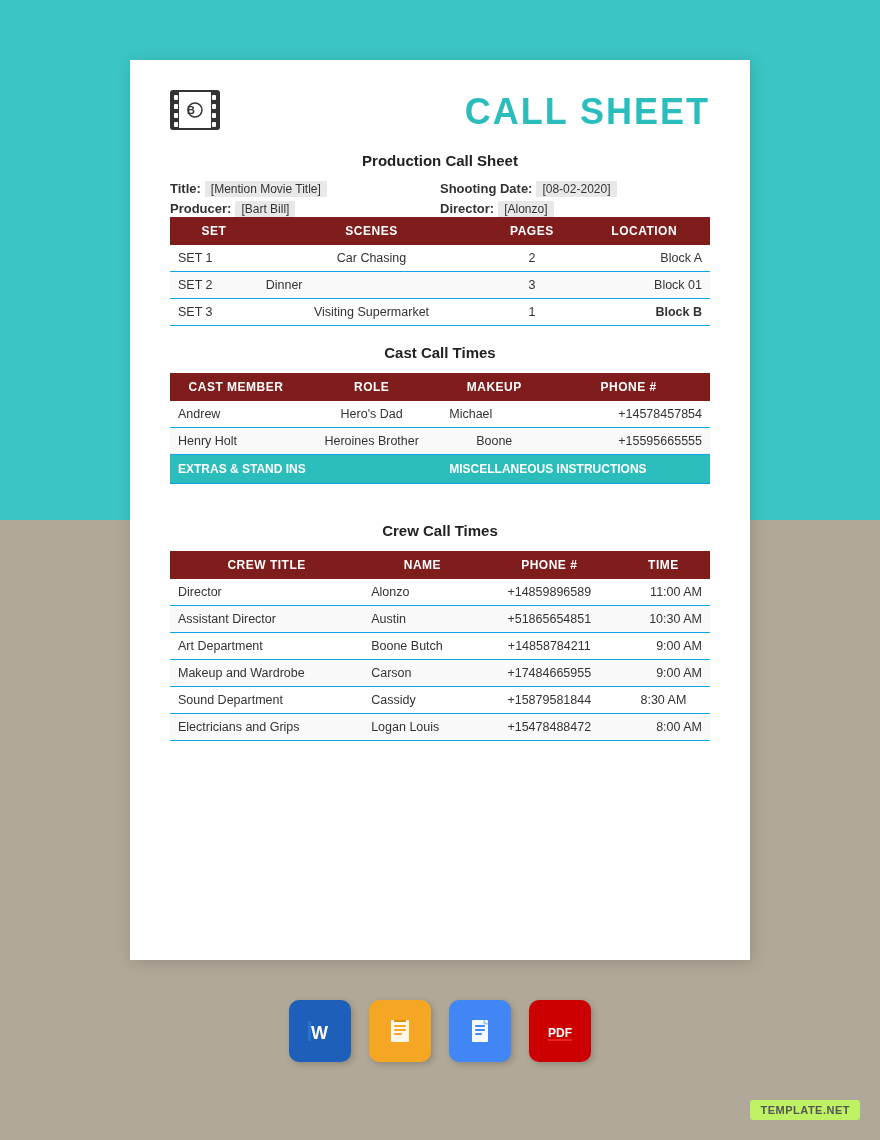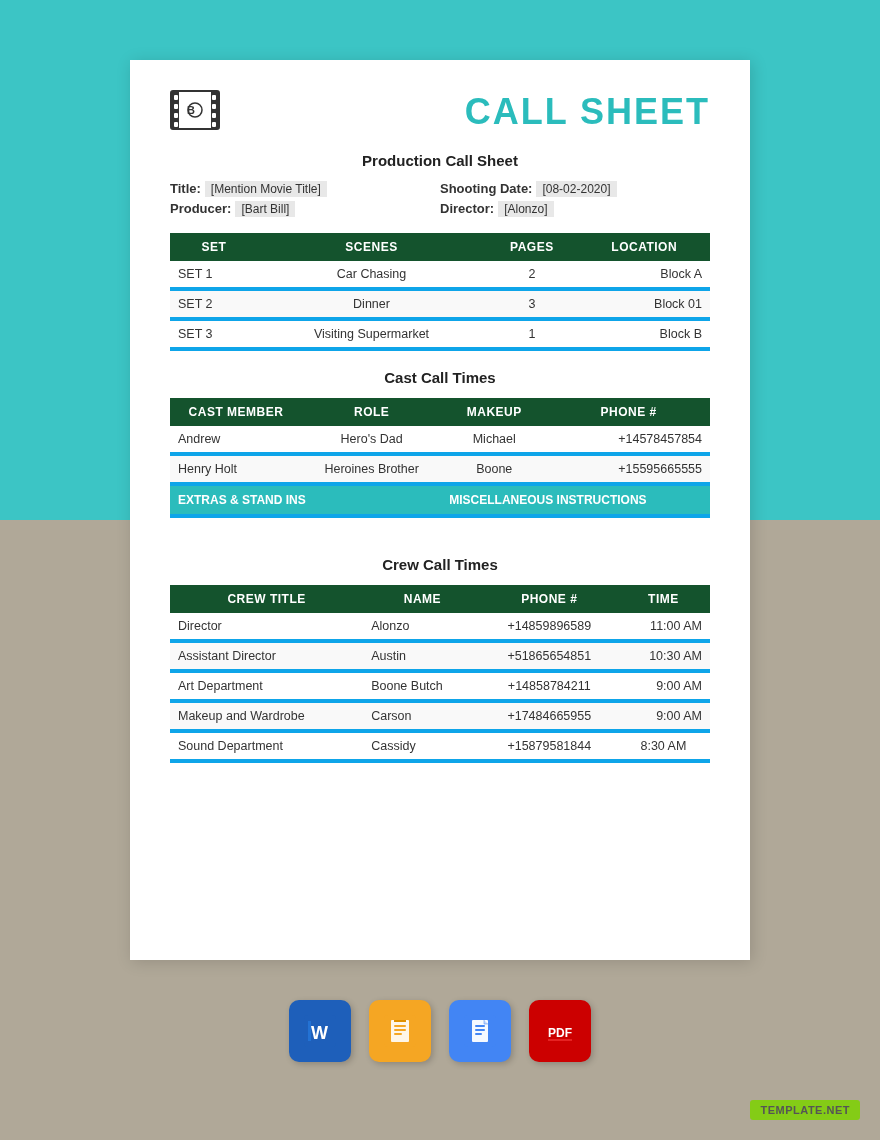--- a/index.html
+++ b/index.html
@@ -56,21 +56,20 @@
       text-align: center;
       font-size: 15px;
       font-weight: bold;
       margin-bottom: 12px;
       color: #222;
     }
     .info-grid {
       display: grid;
       grid-template-columns: 1fr 1fr;
       gap: 4px 0;
-      margin-bottom: 16px;
       font-size: 13px;
       color: #333;
     }
     .info-item {
       display: flex;
       gap: 4px;
     }
     .info-label {
       font-weight: bold;
     }
@@ -79,32 +78,32 @@
       padding: 1px 6px;
       font-size: 12px;
     }
     table {
       width: 100%;
       border-collapse: collapse;
       margin-bottom: 18px;
       font-size: 12.5px;
     }
     .teal-header th {
-      background: #14532d;
+      background: #7f1d1d;
       color: #fff;
       font-weight: bold;
       text-align: center;
       padding: 7px 5px;
       font-size: 12px;
       text-transform: uppercase;
       letter-spacing: 0.5px;
     }
     table td {
       padding: 6px 8px;
-      border-bottom: 4px solid #0ea5e9;
+      border-bottom: 1px solid #0ea5e9;
       color: #333;
       font-size: 12.5px;
     }
     table tr:nth-child(odd) td {
       background: #fff;
     }
     table tr:nth-child(even) td {
       background: #f9f9f9;
     }
     .extras-row td {
@@ -136,21 +135,21 @@
       box-shadow: 2px 2px 6px rgba(0,0,0,0.2);
     }
     .icon-word { background: #1e5fba; }
     .icon-pages { background: #f5a623; }
     .icon-docs { background: #4285f4; }
     .icon-pdf { background: #cc0000; }
     .template-badge {
       position: absolute;
       bottom: 20px;
       right: 20px;
-      background: #84cc16;
+      background: #bef264;
       color: #555;
       font-size: 11px;
       padding: 4px 10px;
       border-radius: 3px;
       font-weight: bold;
       letter-spacing: 0.5px;
     }
     .film-svg {
       width: 50px;
       height: 40px;
@@ -218,49 +217,49 @@
       </thead>
       <tbody id="sets-tbody">
           <tr>
             <td>SET 1</td>
             <td style="text-align: center;">Car Chasing</td>
             <td style="text-align: center;">2</td>
             <td style="text-align: right;">Block A</td>
           </tr>
           <tr>
             <td>SET 2</td>
-            <td style="text-align: center;">Dinner</td>
+            <td style="">Dinner</td>
             <td style="text-align: center;">3</td>
             <td style="text-align: right;">Block 01</td>
           </tr>
           <tr>
             <td>SET 3</td>
             <td style="text-align: center;">Visiting Supermarket</td>
             <td style="text-align: center;">1</td>
-            <td style="text-align: right;">Block B</td>
+            <td style="text-align: right; font-weight: bold;">Block B</td>
           </tr>
         </tbody>
     </table>
 
     <div class="section-title">Cast Call Times</div>
 
     <table>
       <thead class="teal-header">
         <tr>
           <th>CAST MEMBER</th>
           <th>ROLE</th>
           <th>MAKEUP</th>
           <th>PHONE #</th>
         </tr>
       </thead>
       <tbody id="cast-tbody">
           <tr>
             <td>Andrew</td>
             <td style="text-align: center;">Hero's Dad</td>
-            <td style="text-align: center;">Michael</td>
+            <td style="text-align: left;">Michael</td>
             <td style="text-align: right;">+14578457854</td>
           </tr>
           <tr>
             <td>Henry Holt</td>
             <td style="text-align: center;">Heroines Brother</td>
             <td style="text-align: center;">Boone</td>
             <td style="text-align: right;">+15595665555</td>
           </tr>
         </tbody>
       <tfoot>
@@ -308,20 +307,26 @@
             <td>Carson</td>
             <td style="text-align: center;">+17484665955</td>
             <td style="text-align: right;">9:00 AM</td>
           </tr>
           <tr>
             <td>Sound Department</td>
             <td>Cassidy</td>
             <td style="text-align: center;">+15879581844</td>
             <td style="text-align: center;">8:30 AM</td>
           </tr>
+          <tr>
+            <td>Electricians and Grips</td>
+            <td>Logan Louis</td>
+            <td style="text-align: center;">+15478488472</td>
+            <td style="text-align: right;">8:00 AM</td>
+          </tr>
         </tbody>
     </table>
 
   </div>
 
   <div class="bottom-icons">
     <div class="app-icon icon-word">
       <svg width="32" height="32" viewBox="0 0 32 32" fill="none">
         <rect width="32" height="32" rx="4" fill="#1e5fba"></rect>
         <text x="7" y="24" font-size="18" fill="white" font-weight="bold" font-family="Arial">W</text>

